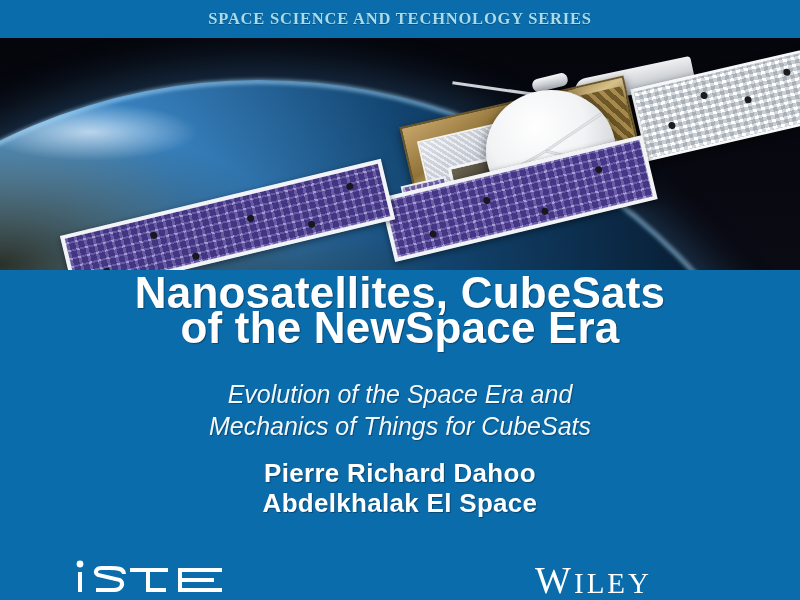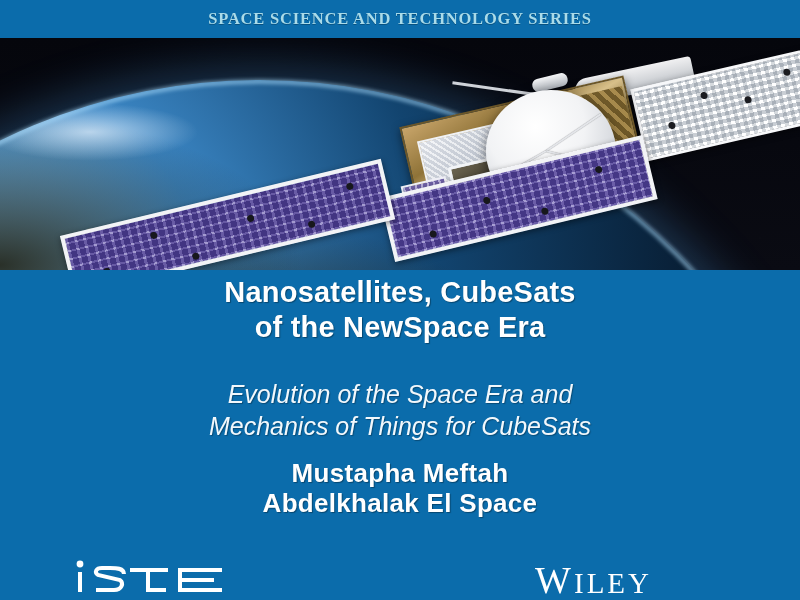--- a/index.html
+++ b/index.html
@@ -180,21 +180,21 @@
     transform:rotate(-12deg);
     opacity:.95;
   }
 
   
   .lower{
     position:absolute;left:0;top:270px;width:800px;height:330px;background:#0b6cab;
   }
   .title{
     position:absolute;left:0;top:5px;width:800px;text-align:center;
-    color:#ffffff;font-weight:bold;font-size:29px;line-height:35px;
+    color:#ffffff;font-weight:bold;font-size:44px;line-height:35px;
     letter-spacing:.2px;text-shadow:1px 1px 1px rgba(0,0,0,.35);
   }
   .title span{display:block;}
   .subtitle{
     position:absolute;left:0;top:108px;width:800px;text-align:center;
     color:#f2f8fc;font-style:italic;font-size:25px;line-height:32px;
     text-shadow:1px 1px 1px rgba(0,0,0,.30);
   }
   .subtitle span{display:block;}
   .authors{
@@ -283,21 +283,21 @@
       <span>Nanosatellites, CubeSats</span>
       <span>of the NewSpace Era</span>
     </div>
 
     <div class="subtitle">
       <span>Evolution of the Space Era and</span>
       <span>Mechanics of Things for CubeSats</span>
     </div>
 
     <div class="authors">
-      <span>Mustapha Meftah</span>
+      <span>Pierre Richard Dahoo</span>
       <span>Abdelkhalak El Space</span>
     </div>
 
     <div class="logos">
 
       <svg class="iste" viewBox="0 0 170 44" aria-hidden="true">
         <g fill="none" stroke="#ffffff" stroke-width="4">
 
           <path d="M8 16 L8 36"></path>
 

